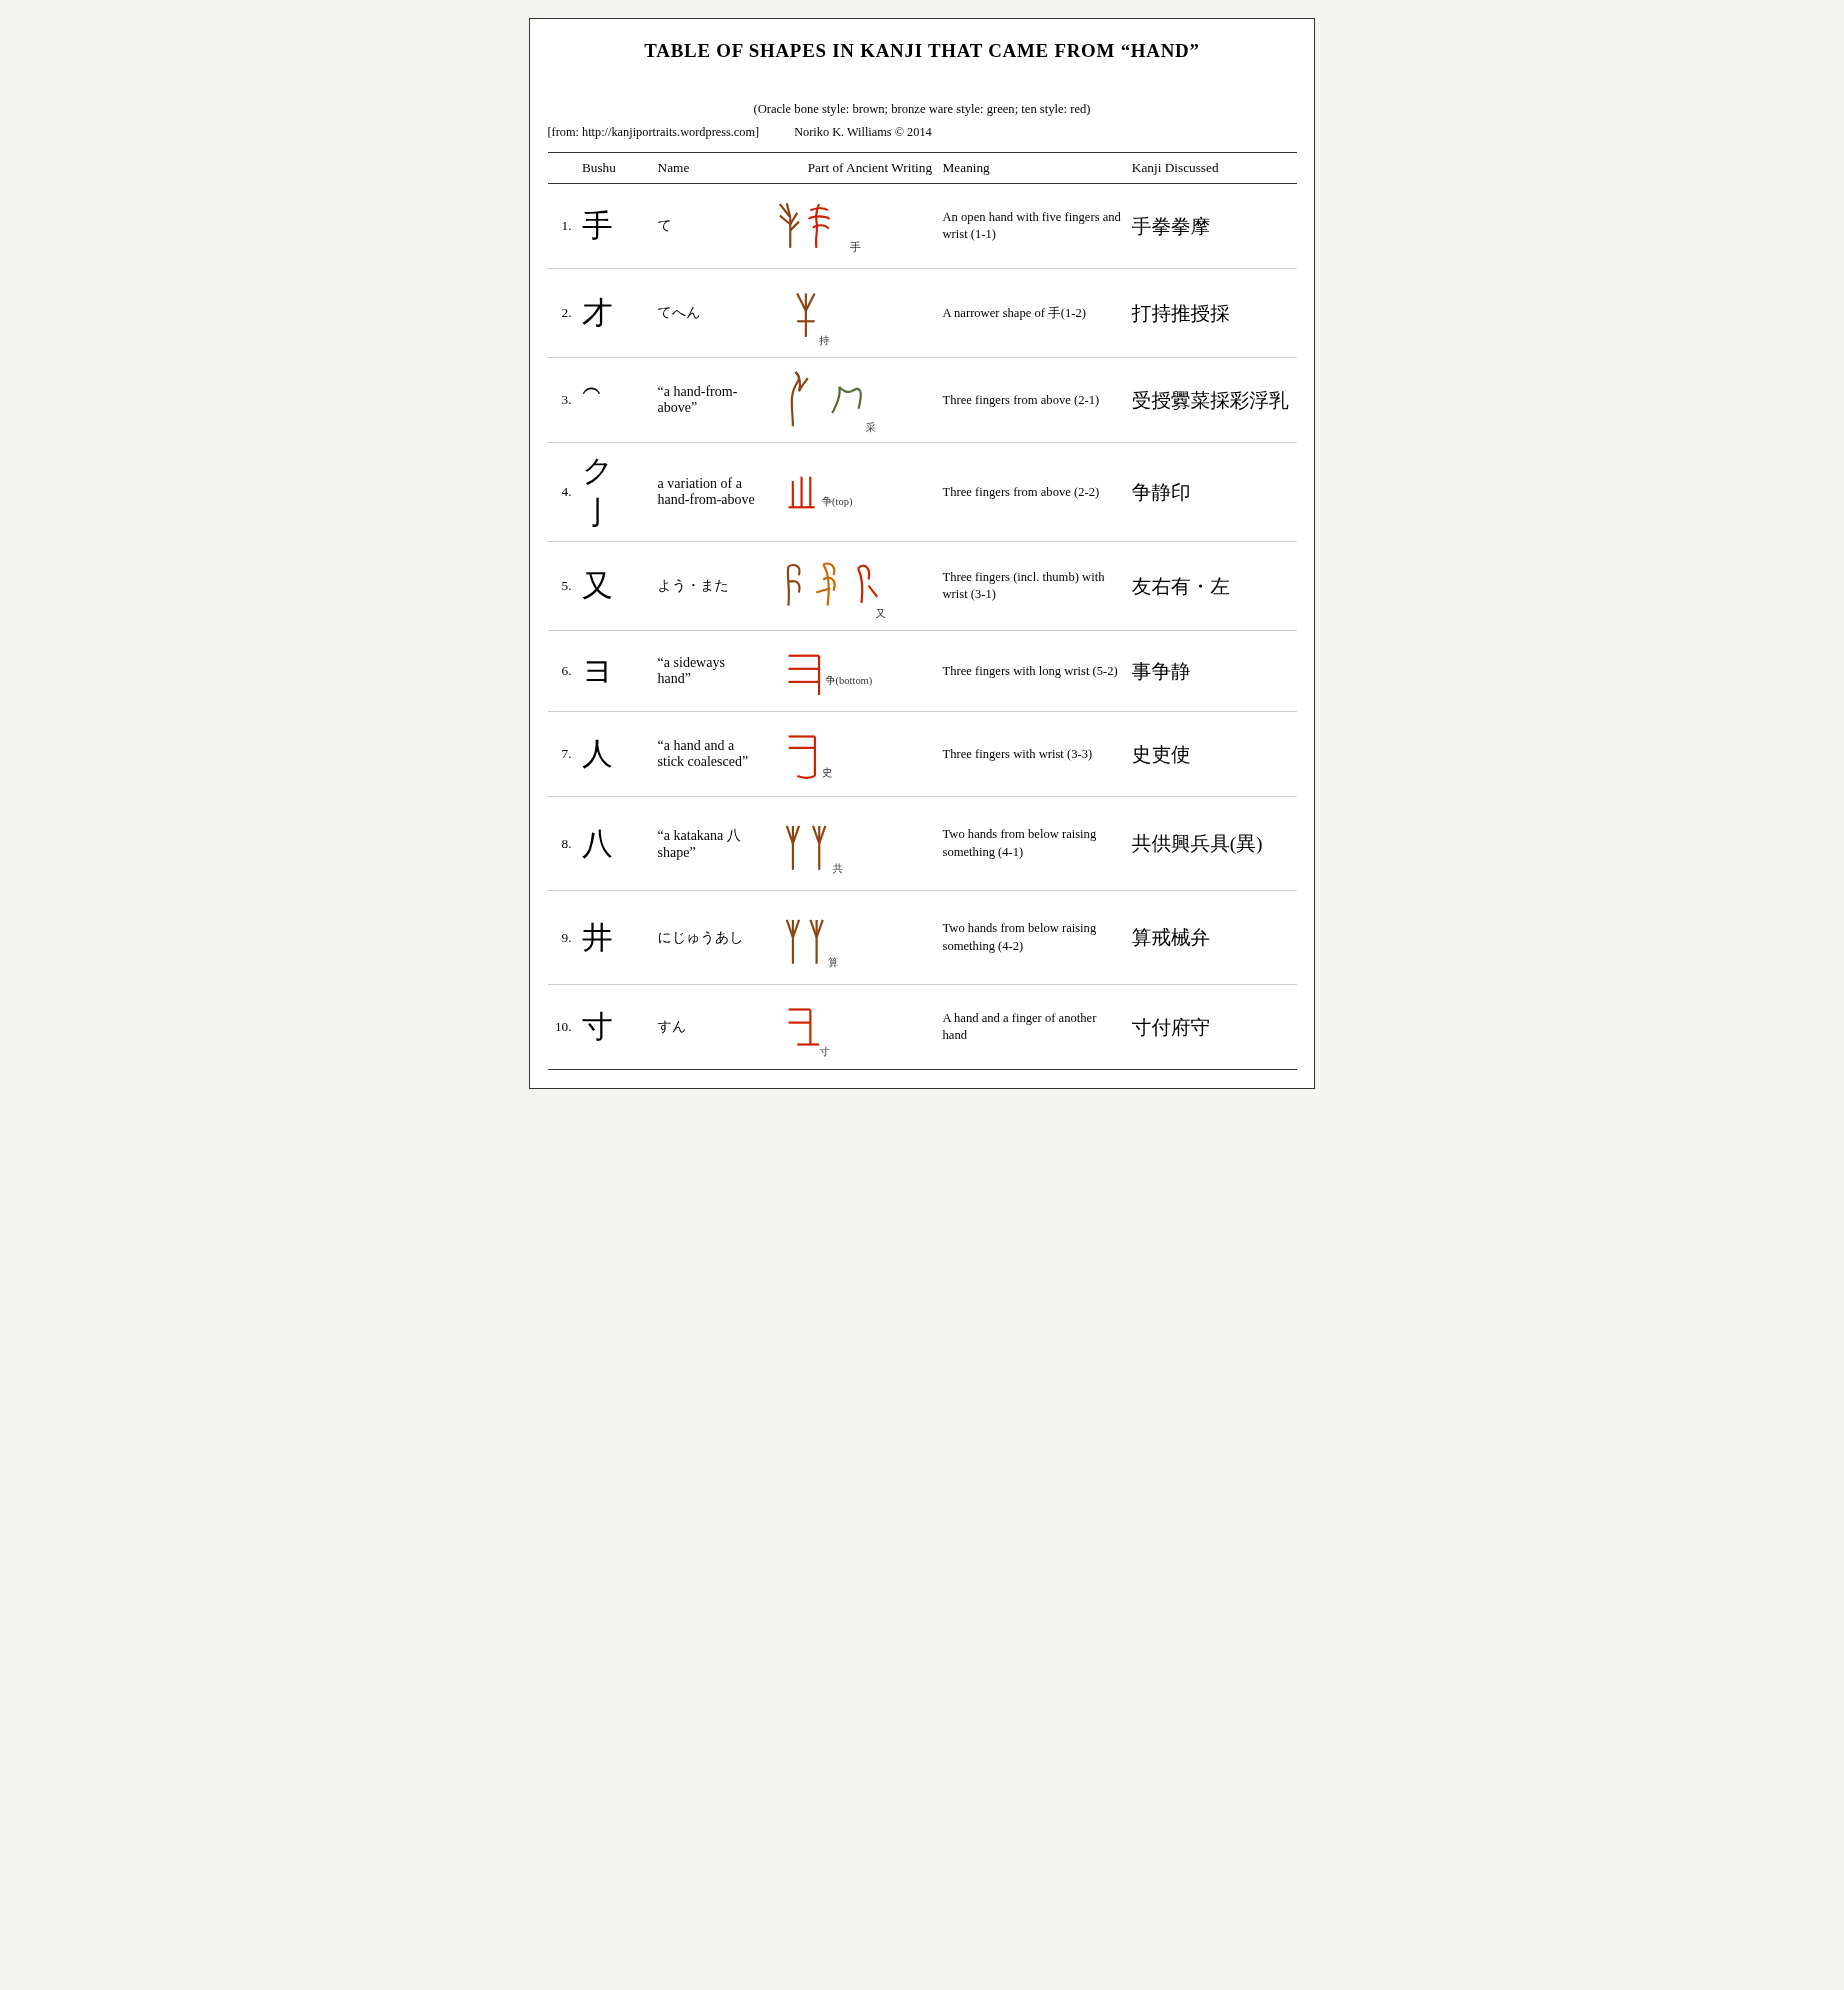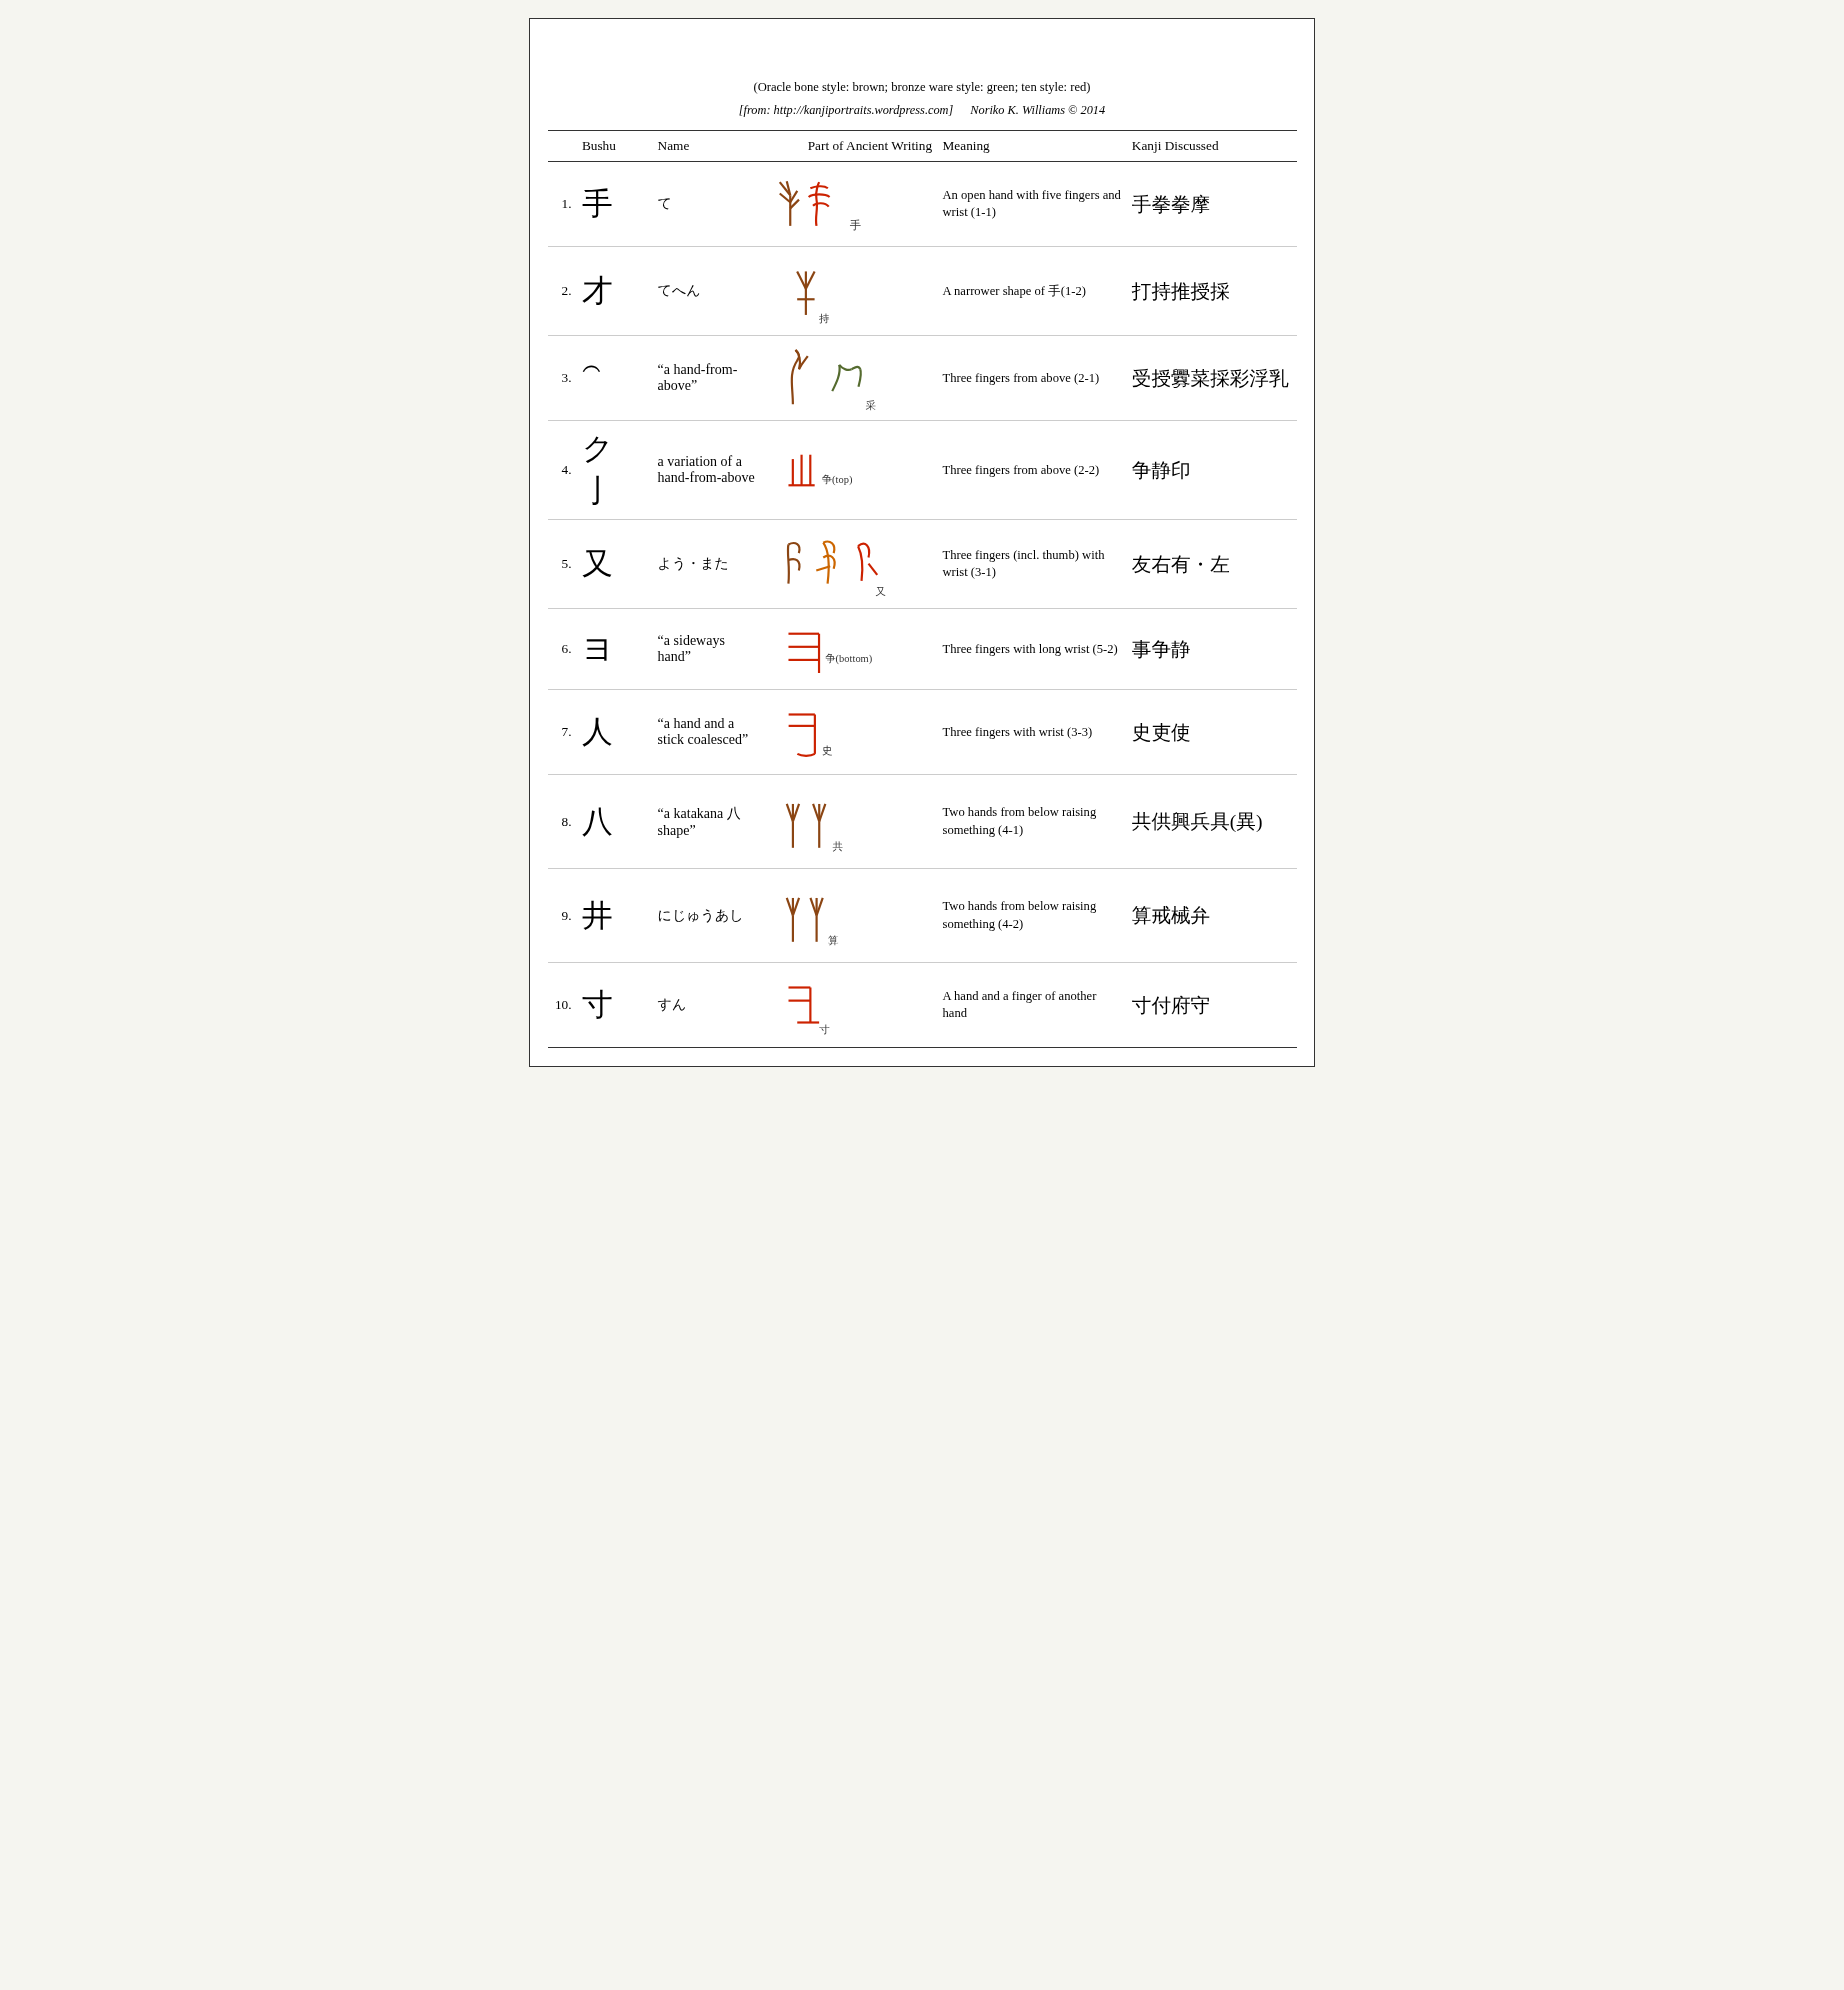--- a/index.html
+++ b/index.html
@@ -28,26 +28,24 @@
       letter-spacing: 0.04em;
       font-family: Georgia, serif;
     }
     .subtitle {
       font-size: 0.9em;
       font-family: Georgia, serif;
       margin-top: 40px;
     }
     .source-line {
       display: flex;
-      justify-content: center;
-      gap: 17px;
+      gap: 35px;
       font-size: 0.88em;
       margin: 8.7px 0 12.2px;
       font-family: Georgia, serif;
-      font-style: italic;
     }
     table {
       width: 100%;
       border-collapse: collapse;
       font-family: Georgia, serif;
     }
     th {
       border-top: 1.7px solid #333;
       border-bottom: 0.9px solid #333;
       padding: 7px 5.2px;
@@ -95,20 +93,21 @@
     }
     .ancient-writing svg {
       overflow: visible;
     }
   </style>
 </head>
 <body>
 
 <div class="container">
   <div class="title-section">
+    <div class="main-title">TABLE OF SHAPES IN KANJI THAT CAME FROM “HAND”</div>
     <div class="subtitle">(Oracle bone style: brown; bronze ware style: green; ten style: red)</div>
     <div class="source-line">
       <span>[from: http://kanjiportraits.wordpress.com]</span>
       <span>Noriko K. Williams © 2014</span>
     </div>
   </div>
 
   <table>
     <thead>
       <tr>

